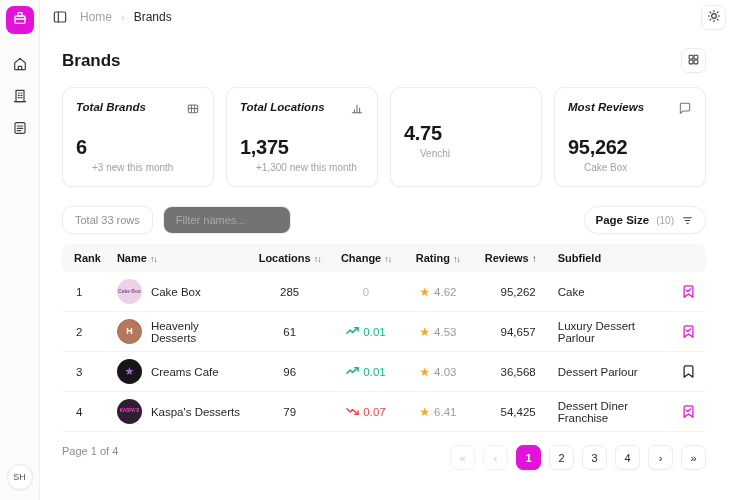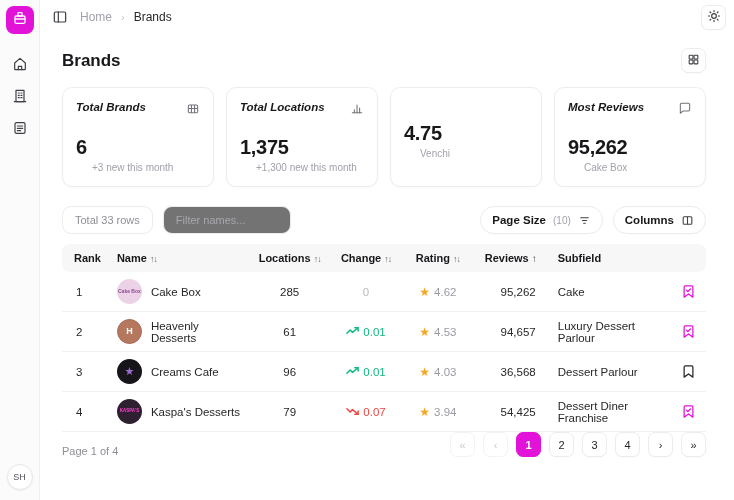--- a/index.html
+++ b/index.html
@@ -114,21 +114,21 @@
   .chg.flat { color:#b9b9c0; }
   .rating-cell { display:inline-flex; align-items:center; gap:4px; }
   .rating-star { color:var(--star); font-size:12px; }
   .rating-val { color:#9a9aa3; }
   .bm-btn { background:none; border:none; padding:2px; cursor:pointer; display:inline-flex; }
   .bm-btn svg { width:15px; height:15px; }
   .bm-on { color:var(--accent); }
   .bm-off { color:#27272a; }
 
   
-  .table-footer { display:flex; align-items:flex-end; justify-content:space-between; }
+  .table-footer { display:flex; align-items:flex-start; justify-content:space-between; margin-top:13px; }
   .page-status { font-size:11px; color:#8e8e96; }
   .pager { display:flex; gap:8px; }
   .pg-btn {
     min-width:25px; height:25px; border-radius:7px; border:1px solid var(--border);
     background:#fff; font-size:11px; font-family:inherit; display:flex; align-items:center; justify-content:center;
     color:#27272a; cursor:pointer; padding:0 6px; box-shadow:0 1px 1px rgba(0,0,0,.02);
   }
   .pg-btn.disabled { color:#c9c9d0; border-color:#f3f3f5; box-shadow:none; cursor:default; }
   .pg-btn.active { background:var(--accent); border-color:var(--accent); color:#fff; font-weight:700; }
 </style>
@@ -277,29 +277,20 @@
         <div class="toolbar-right">
           <button class="tool-btn">
             <span>Page Size</span>
             <span class="paren">(10)</span>
             <span class="tb-ic">
               <svg width="13" height="13" viewBox="0 0 24 24" fill="none" stroke="currentColor" stroke-width="2" stroke-linecap="round">
                 <path d="M5 7h14M8 12h8M10.5 17h3"></path>
               </svg>
             </span>
           </button>
-          <button class="tool-btn">
-            <span>Columns</span>
-            <span class="tb-ic">
-              <svg width="13" height="13" viewBox="0 0 24 24" fill="none" stroke="currentColor" stroke-width="2">
-                <rect x="4" y="5" width="16" height="14" rx="2"></rect>
-                  <line x1="12" y1="5" x2="12" y2="19"></line>
-              </svg>
-            </span>
-          </button>
         </div>
       </section>
 
       <section>
         <table>
           <thead>
             <tr>
               <th class="col-rank"><span>Rank</span></th>
               <th class="col-name"><span>Name</span><span class="sort">↑↓</span></th>
               <th class="col-loc"><span>Locations</span><span class="sort">↑↓</span></th>
@@ -433,21 +424,21 @@
                       <path d="M1 2.5 4.5 6l2.5-2.5L13 8.5"></path>
                         <path d="M9.5 8.5H13V5"></path>
                     </svg>
                   </span>
                   <span>0.07</span>
                 </span>
               </td>
               <td class="col-rat">
                 <span class="rating-cell">
                   <span class="rating-star">★</span>
-                  <span class="rating-val">3.94</span>
+                  <span class="rating-val">6.41</span>
                 </span>
               </td>
               <td class="col-rev">54,425</td>
               <td class="col-sub">Dessert Diner Franchise</td>
               <td class="col-bm">
                 <button class="bm-btn bm-on">
                   <svg viewBox="0 0 24 24" fill="none" stroke="currentColor" stroke-width="2" stroke-linecap="round" stroke-linejoin="round">
                     <path d="M19 21l-7-5-7 5V5a2 2 0 0 1 2-2h10a2 2 0 0 1 2 2z"></path>
                       <path d="m9 10 2 2 4-4"></path>
                   </svg>

